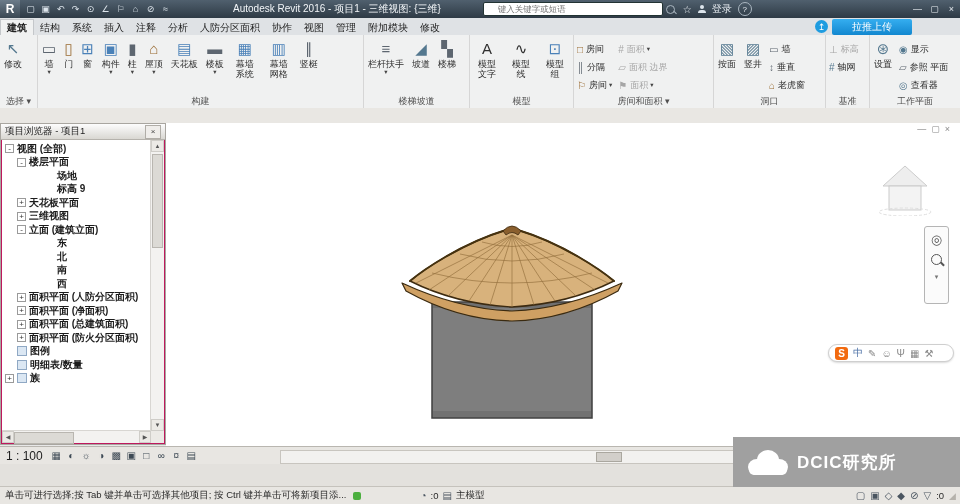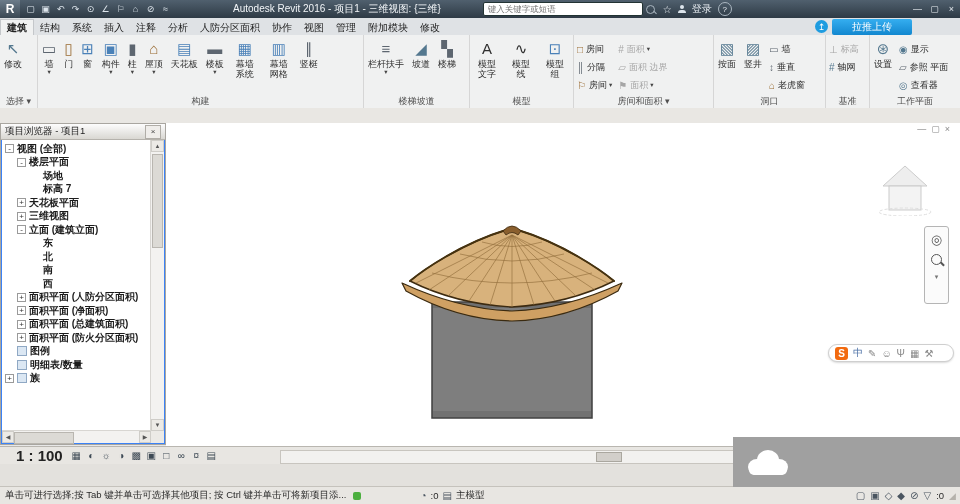--- a/index.html
+++ b/index.html
@@ -9,21 +9,21 @@
 
   
   .titlebar{position:absolute;left:0;top:0;right:0;height:18px;
     background:linear-gradient(#50606e,#2e3a45);color:#e8edf2;display:flex;align-items:center;font-size:10px;}
   .applogo{width:20px;height:18px;display:flex;align-items:center;justify-content:center;
     background:linear-gradient(#6c7c8a,#3a4854);color:#fff;font-weight:bold;font-size:12px;}
   .qat{display:flex;align-items:center;margin-left:3px;}
   .tb-ic{width:15px;height:14px;display:flex;align-items:center;justify-content:center;font-size:9px;color:#dde5ec;}
   .tb-title{margin-left:60px;white-space:nowrap;color:#f2f5f8;font-size:10px;}
   .search{margin-left:42px;width:150px;height:12px;border:1px solid #233;border-radius:2px;background:#fff;
-    font-size:8.5px;color:#555;padding:0 4px;font-family:inherit;}
+    font-size:8.5px;color:#555;padding:0 14px;font-family:inherit;}
   .mag{position:relative;width:7px;height:7px;border:1.4px solid #aab6c0;border-radius:50%;margin-left:3px;}
   .mag::after{content:"";position:absolute;width:4px;height:1.4px;background:#aab6c0;transform:rotate(45deg);right:-3px;bottom:-1px;}
   .commset{display:flex;align-items:center;margin-left:8px;gap:6px;}
   .person{position:relative;width:8px;height:8px;}
   .person::before{content:"";position:absolute;left:2px;top:0;width:4px;height:4px;border-radius:50%;background:#dde5ec;}
   .person::after{content:"";position:absolute;left:0;top:4.5px;width:8px;height:3.5px;border-radius:3px 3px 0 0;background:#dde5ec;}
   .winbtns{margin-left:auto;display:flex;}
   .winbtn{width:17px;height:14px;display:flex;align-items:center;justify-content:center;font-size:9px;color:#e4e9ee;}
 
   
@@ -67,48 +67,48 @@
   .mag2{position:relative;width:9px;height:9px;border:1.6px solid #555;border-radius:50%;}
   .mag2::after{content:"";position:absolute;width:5px;height:1.6px;background:#555;transform:rotate(45deg);right:-4px;bottom:-1px;}
   .sogou{position:absolute;left:662px;top:221px;width:126px;height:18px;background:#fff;border:1px solid #cfcfcf;
     border-radius:9px;display:flex;align-items:center;gap:5px;padding:0 6px;box-sizing:border-box;box-shadow:0 1px 2px rgba(0,0,0,.15);}
   .sgS{width:13px;height:13px;background:#f26a0f;color:#fff;border-radius:3px;font-size:10px;font-weight:bold;
     display:flex;align-items:center;justify-content:center;}
   .sgit{font-size:10px;color:#4a6fa5;}
   .sgic{font-size:10px;color:#888;}
 
   
-  .browser{position:absolute;left:0;top:123px;width:166px;height:322px;background:#3b82f6;
+  .browser{position:absolute;left:0;top:123px;width:166px;height:322px;background:#be185d;
     border:1px solid #a9a6a0;box-sizing:border-box;}
   .btitle{height:15px;background:linear-gradient(#fdfdfd,#d9d7d2);border-bottom:1px solid #b5b2ac;
     display:flex;align-items:center;padding:0 4px;font-size:9.5px;color:#1e1e1e;}
   .bclose{margin-left:auto;width:14px;height:12px;border:1px solid #b0ada7;background:#efedea;color:#444;
     font-size:8px;display:flex;align-items:center;justify-content:center;}
   .btree{position:absolute;top:16px;left:1px;right:14px;bottom:13px;background:#fff;overflow:hidden;padding-top:2px;}
   .trow{height:13.5px;display:flex;align-items:center;white-space:nowrap;}
   .exp{flex:none;width:9px;height:9px;margin-right:3px;font-size:8px;line-height:7px;text-align:center;color:#333;
     border:1px solid #9a9a9a;background:#fff;box-sizing:border-box;}
   .exp:empty{border-color:transparent;background:transparent;}
   .ticon{flex:none;width:10px;height:10px;margin-right:3px;background:#dbe7f3;border:1px solid #8fa8c4;box-sizing:border-box;}
   .tlabel{font-size:10px;color:#1c1c1c;font-weight:bold;}
   .trow.sel .tlabel{outline:1px solid #7e7e7e;background:#fdfdfd;padding:0 3px;}
-  .lv0{padding-left:3px;} .lv1{padding-left:15px;} .lv2{padding-left:29px;}
+  .lv0{padding-left:3px;} .lv1{padding-left:15px;} .lv2{padding-left:20px;gap:23px;}
   .vsb{position:absolute;top:16px;right:1px;width:13px;bottom:13px;background:#f3f2f0;border-left:1px solid #d8d6d2;}
   .sbarr{height:12px;background:#eceae6;border:1px solid #cfcdc8;box-sizing:border-box;color:#555;
     font-size:6px;line-height:10px;text-align:center;}
   .vthumb{position:absolute;left:1px;right:1px;top:14px;height:92px;background:#dcdad5;border:1px solid #b9b6b0;}
   .hsb{position:absolute;left:1px;right:14px;bottom:1px;height:12px;background:#f3f2f0;border-top:1px solid #d8d6d2;display:flex;}
   .hsb .sbarr{width:12px;flex:none;}
   .hthumb{width:58px;height:10px;margin-top:1px;background:#dcdad5;border:1px solid #b9b6b0;}
   .scorner{position:absolute;right:1px;bottom:1px;width:13px;height:12px;background:#eceae6;}
 
   
   .viewbar{position:absolute;left:0;top:446px;right:0;height:18px;background:#e8e6e2;border-top:1px solid #b9b6b0;
     display:flex;align-items:center;box-sizing:border-box;}
-  .scalebox{font-size:15px;color:#222;margin:0 6px 0 16px;white-space:nowrap;font-weight:bold;}
+  .scalebox{font-size:12px;color:#222;margin:0 6px 0 6px;white-space:nowrap;}
   .vbic{width:15px;height:14px;display:flex;align-items:center;justify-content:center;font-size:10px;color:#3e4a55;}
   .hscroll{position:absolute;left:280px;right:10px;top:3px;height:12px;background:#f2f1ef;border:1px solid #c8c5bf;}
   .hscrollthumb{position:absolute;left:315px;top:1px;width:24px;height:8px;background:#d2cfca;border:1px solid #aaa79f;}
 
   
   .filler{position:absolute;left:0;top:464px;right:0;height:22px;background:#e3e1dd;}
   .statusbar{position:absolute;left:0;top:486px;right:0;height:18px;background:#e8e6e2;border-top:1px solid #c5c2bc;
     display:flex;align-items:center;font-size:9.5px;color:#2a2a2a;box-sizing:border-box;}
   .hint{margin-left:5px;white-space:nowrap;}
   .greendot{width:8px;height:8px;border-radius:2px;background:#4caf3f;margin-left:6px;flex:none;}
@@ -473,21 +473,21 @@
       <div class="trow lv1">
           <span class="exp">-</span>
           <span class="tlabel">楼层平面</span>
         </div>
       <div class="trow lv2">
           <span class="exp"></span>
           <span class="tlabel">场地</span>
         </div>
       <div class="trow lv2">
           <span class="exp"></span>
-          <span class="tlabel">标高 7</span>
+          <span class="tlabel">标高 9</span>
         </div>
       <div class="trow lv1">
           <span class="exp">+</span>
           <span class="tlabel">天花板平面</span>
         </div>
       <div class="trow lv1">
           <span class="exp">+</span>
           <span class="tlabel">三维视图</span>
         </div>
       <div class="trow lv1">
@@ -595,15 +595,16 @@
     </div>
   </div>
 
   <div class="watermark">
     <svg width="48" height="32">
       <ellipse cx="14" cy="21" rx="9" ry="8" fill="#fff"></ellipse>
       <ellipse cx="25" cy="14" rx="11" ry="10" fill="#fff"></ellipse>
       <ellipse cx="36" cy="21" rx="9" ry="8" fill="#fff"></ellipse>
       <rect x="6" y="19" width="38" height="10" rx="5" fill="#fff"></rect>
     </svg>
+    <span class="wmtext">DCIC研究所</span>
   </div>
 
 </div>
 
 </body></html>

